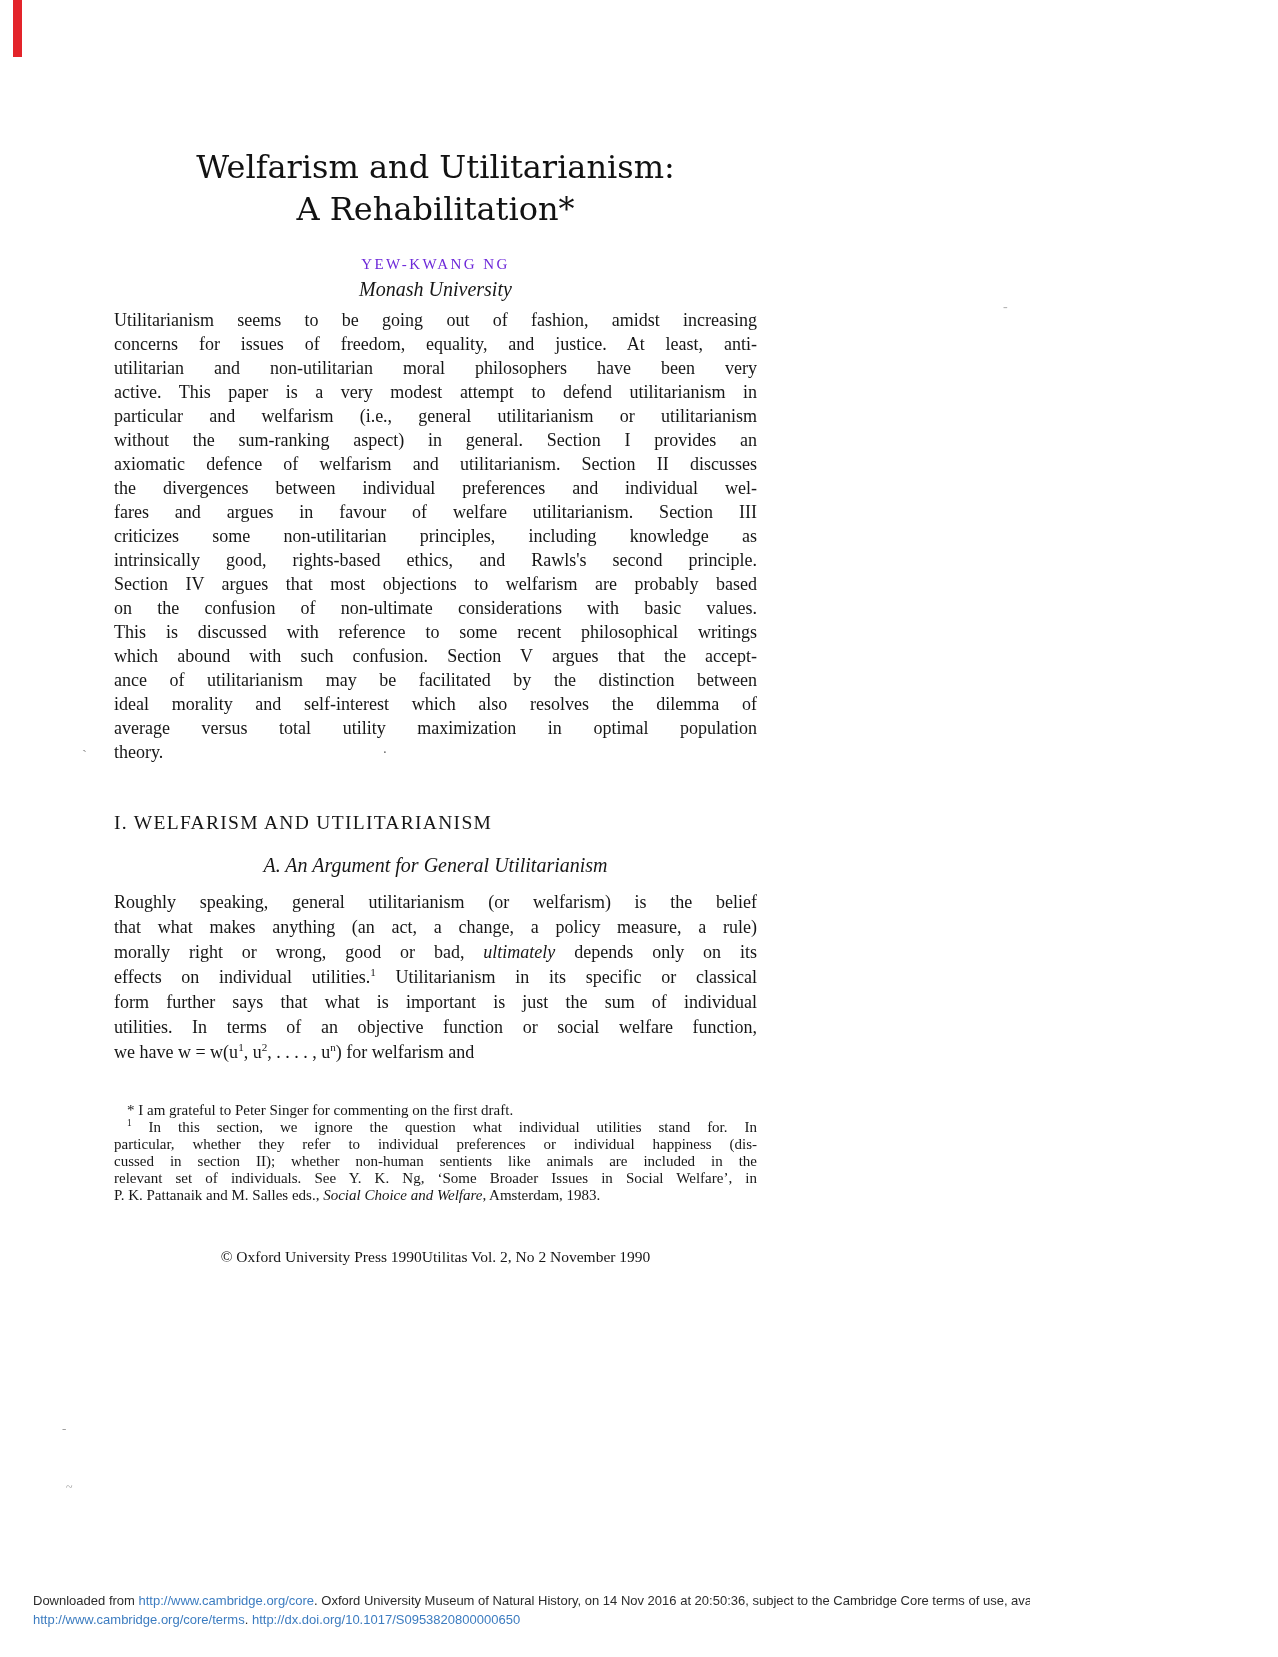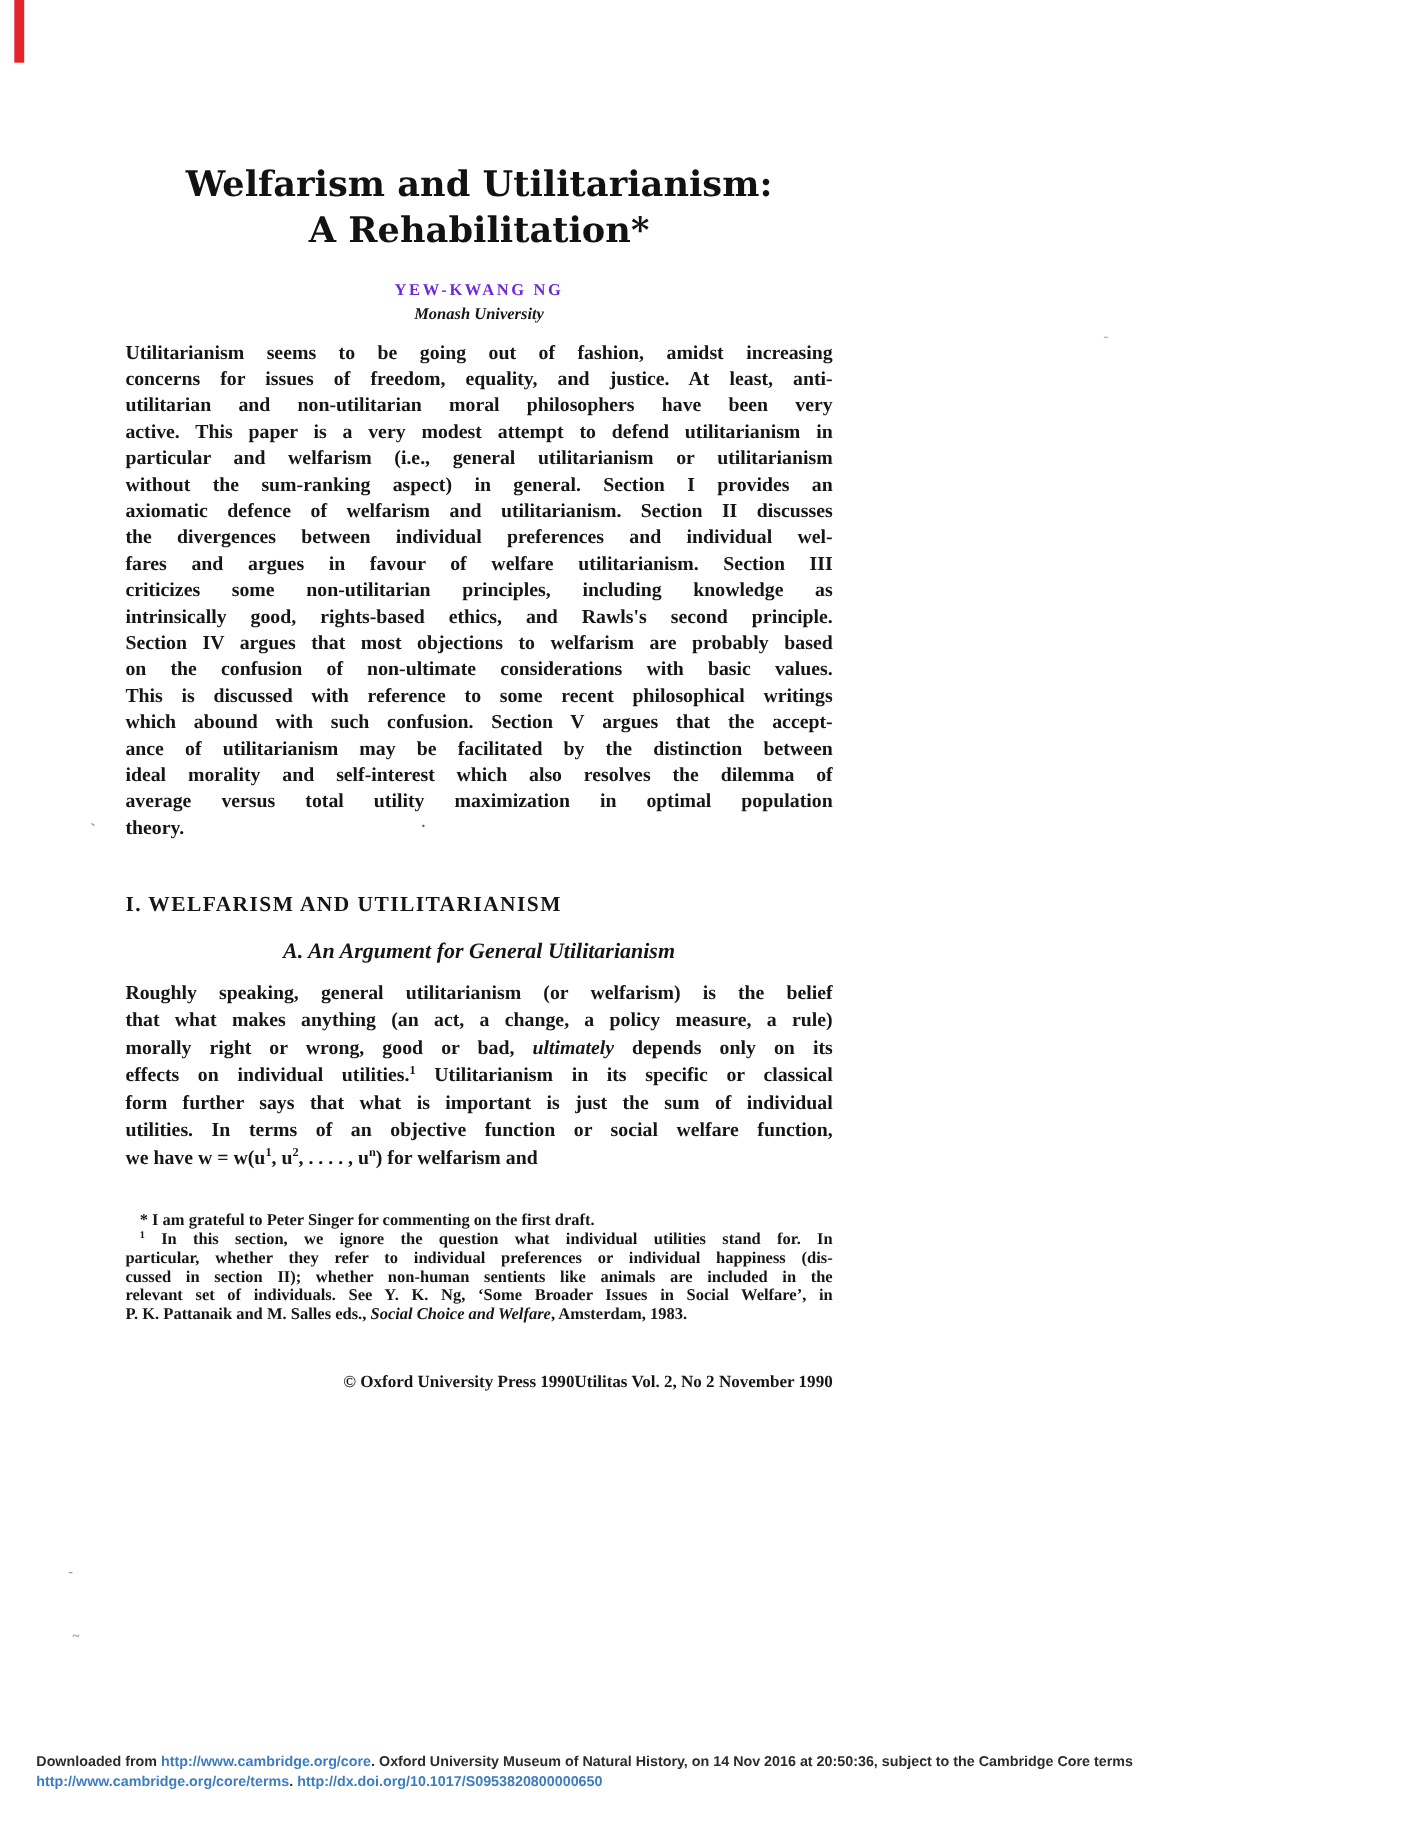--- a/index.html
+++ b/index.html
@@ -1,41 +1,41 @@
 <!DOCTYPE html>
 <html style="--link-blue: #3c7cc0;"><head>
 <meta charset="utf-8">
 <style>
   html,body { margin:0; padding:0; background:#ffffff; }
   #page {
     position:relative; width:1030px; height:1657px; background:#ffffff;
-    font-family:"Liberation Serif", serif; color:#161616; overflow:hidden;font-weight:bold;
+    font-family:"Liberation Serif", serif; color:#161616; overflow:hidden;
   }
   .col { position:absolute; left:114px; width:643px; }
   .red-mark { position:absolute; left:13px; top:0; width:9px; height:57px; }
 
   .title-block { top:146px; text-align:center; font-family:"DejaVu Serif", serif;
     font-size:32px; line-height:42px; color:#121212; }
   .author-block { top:256px; text-align:center; }
   .author-name { font-size:15px; letter-spacing:2.4px; color:#6d28d9; }
-  .affiliation { font-size:15px; font-style:italic; margin-top:5px;text-align:center; }
+  .affiliation { font-size:20px; font-style:italic; margin-top:5px;text-align:center; }
 
   .abstract-block { top:308px; font-size:18px; line-height:24px; }
   .body-block { top:890px; font-size:18px; line-height:25px; }
 
   .ln { text-align:justify; text-align-last:justify; }
   .ln-last { text-align-last:left; }
 
   .sec-heading { top:812px; font-size:19.5px; letter-spacing:1.3px; }
   .sub-heading { top:854px; text-align:center; font-size:20px; font-style:italic; }
 
   .footnotes-block { top:1102px; font-size:15px; line-height:17px; }
   .fn .ln:first-child { text-indent:13px; }
 
-  .imprint-row { top:1248px; display:flex; justify-content:flex-end;
+  .imprint-row { top:1248px; display:flex; justify-content:center;
     font-size:15.5px; }
 
   .footer-block { position:absolute; left:33px; top:1592px; width:1210px;
     font-family:"Liberation Sans", sans-serif; font-size:13px; line-height:18.5px;
     color:#2b2b2b; }
   .lnk { color:var(--link-blue,#3c7cc0); text-decoration:none; cursor:pointer; }
 
   .artifact { position:absolute; font-family:"Liberation Serif", serif; }
 
   sup { font-size:0.62em; line-height:0; vertical-align:super; }

